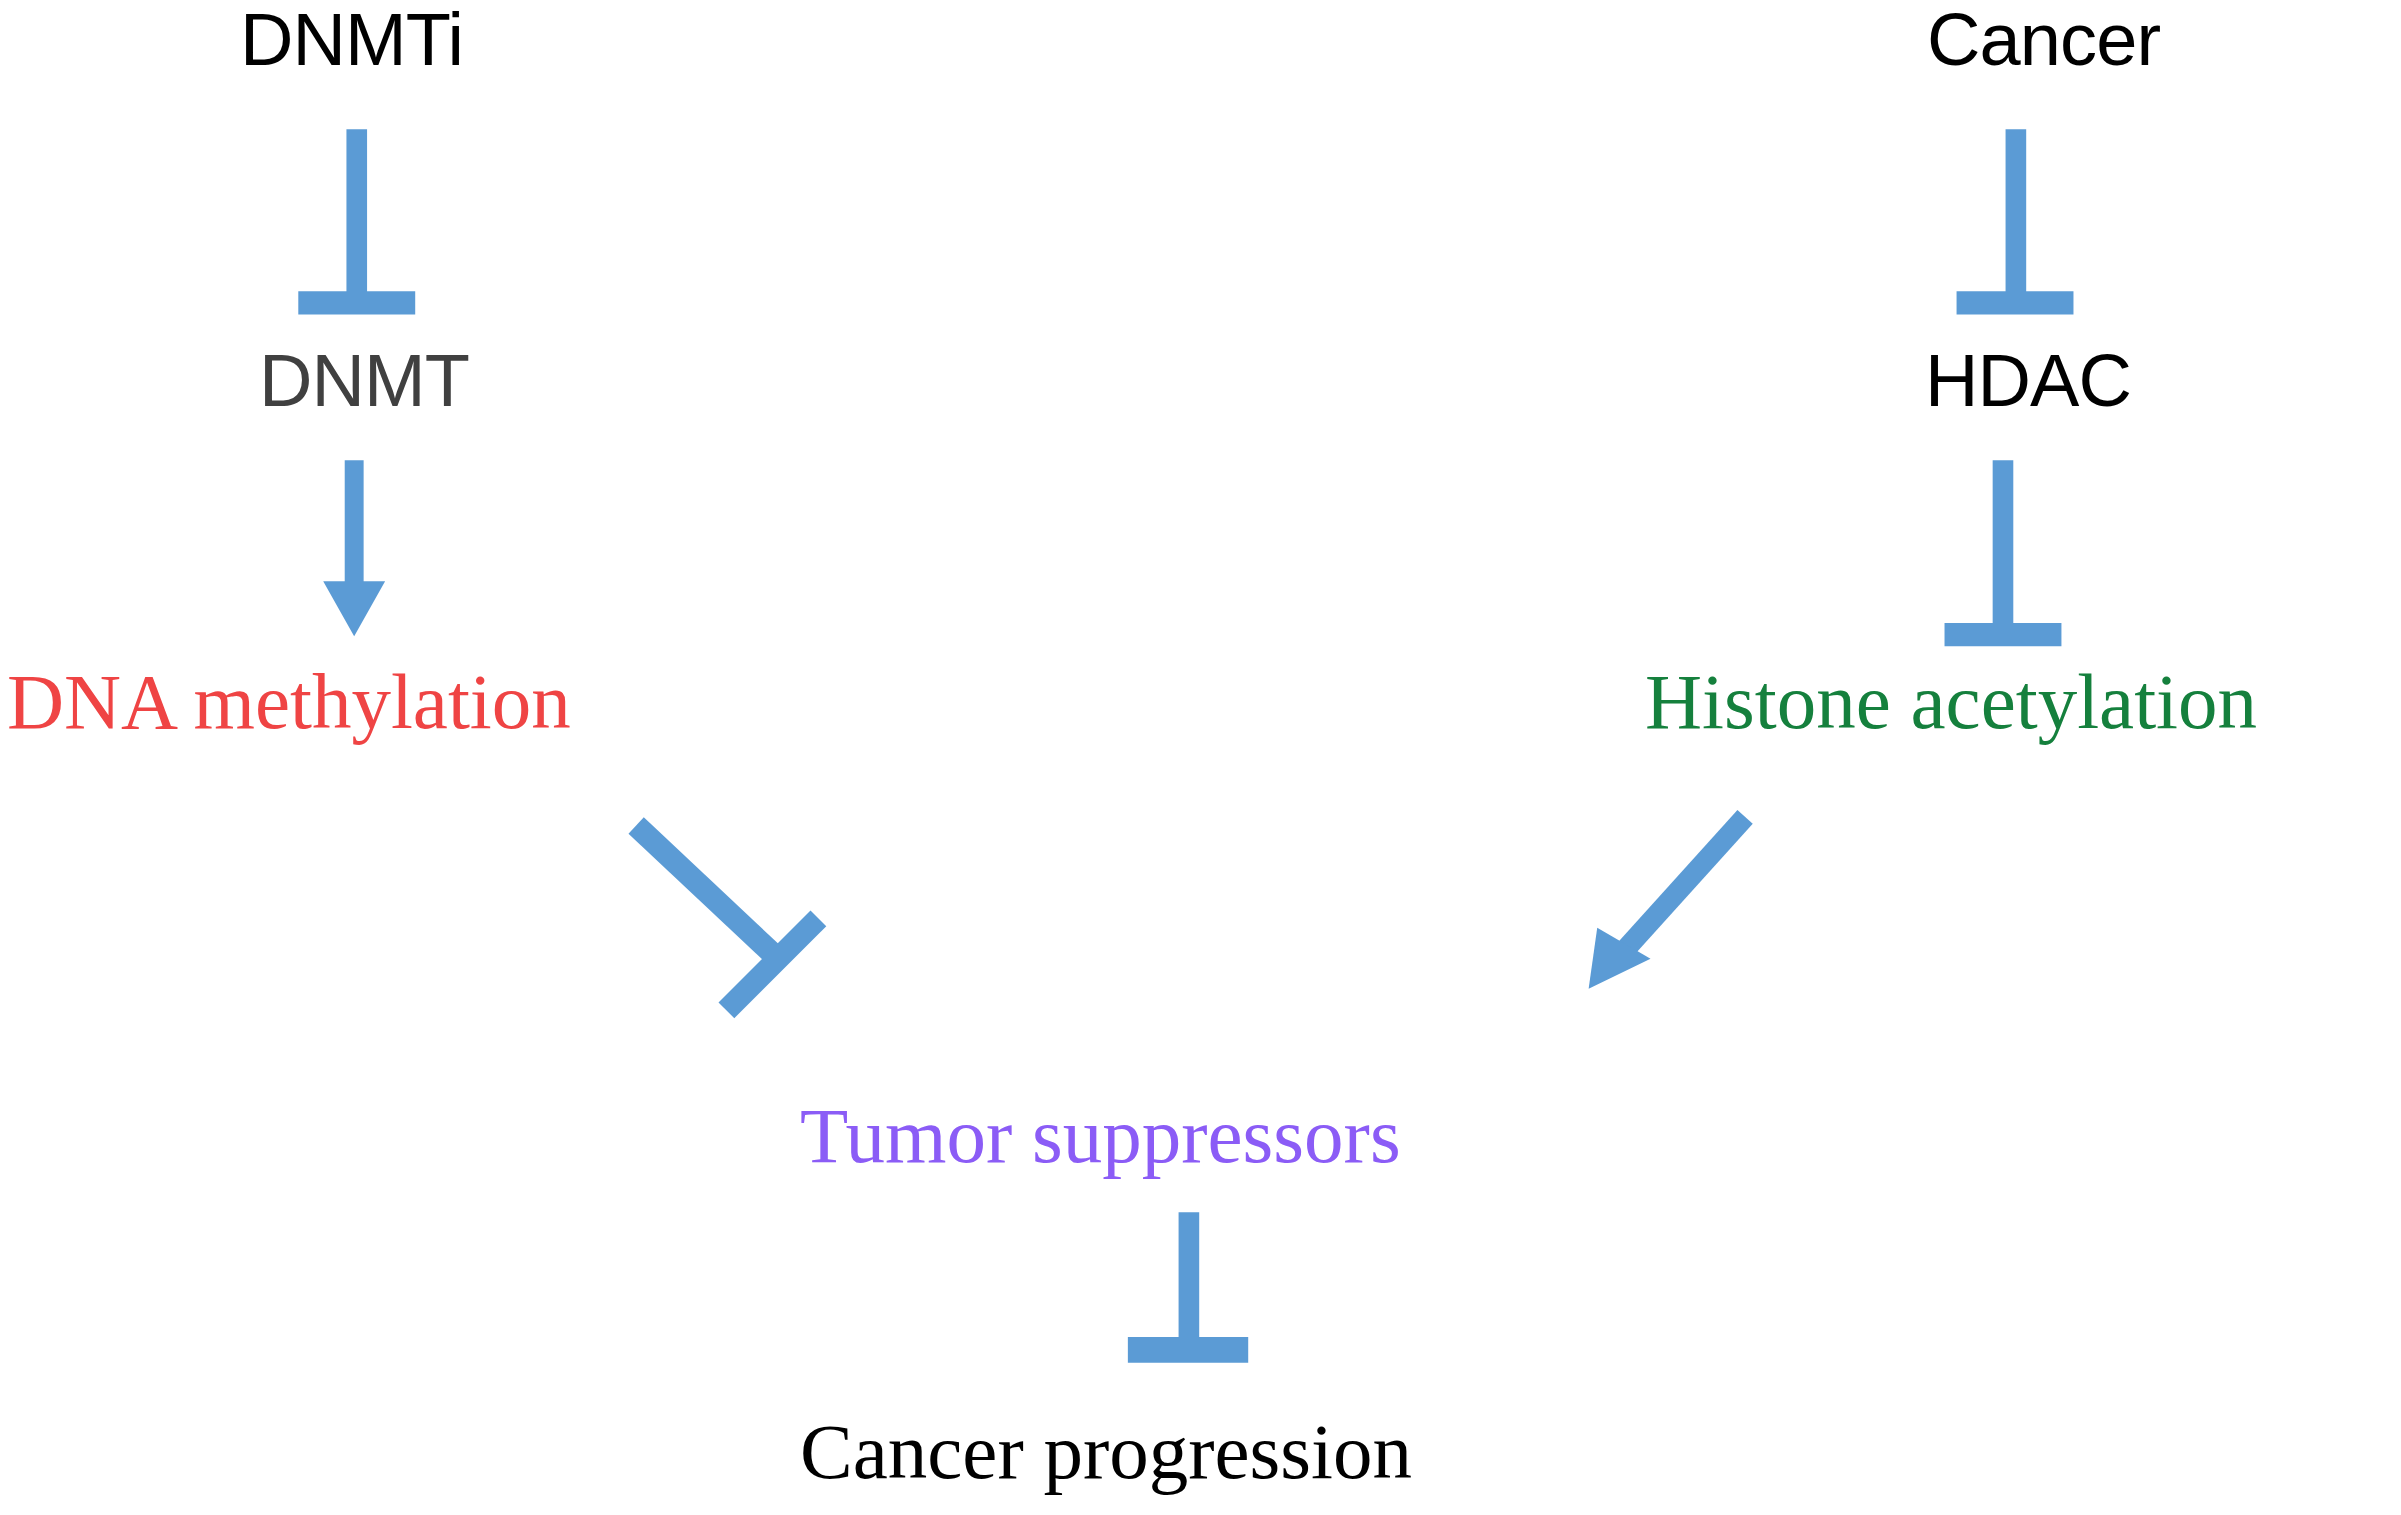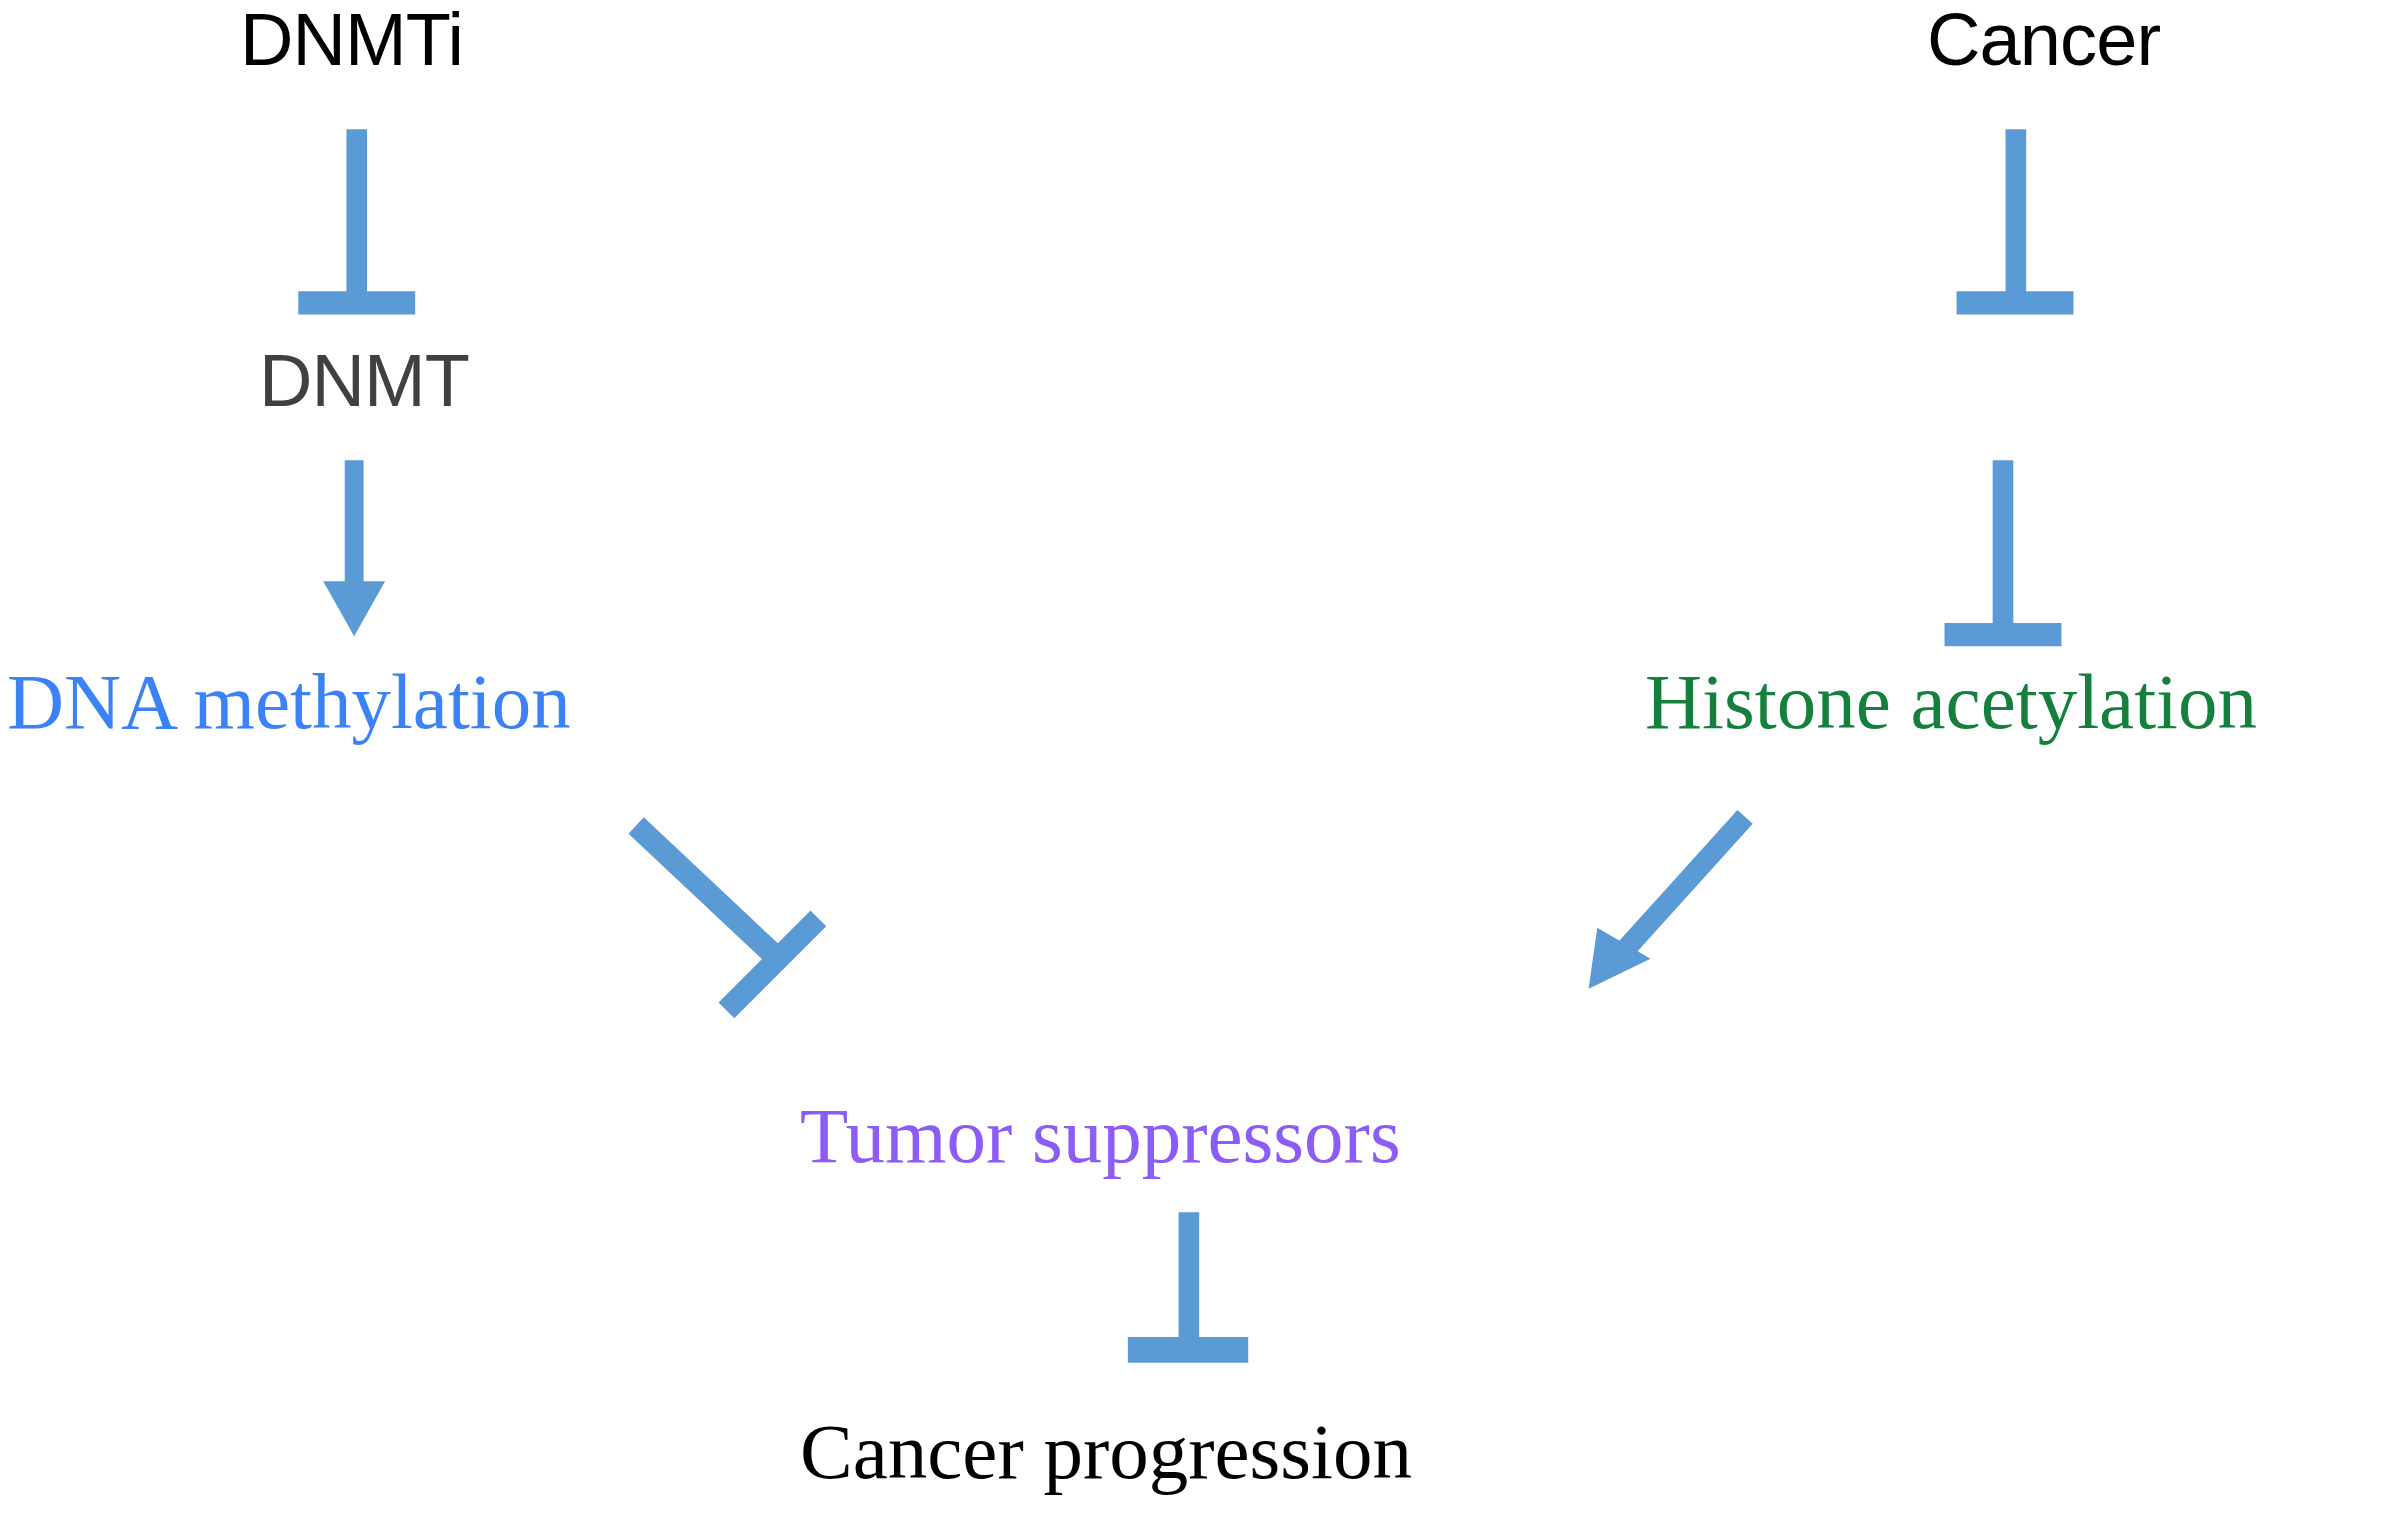--- a/index.html
+++ b/index.html
@@ -84,24 +84,25 @@
       <line x1="1383" y1="1410" x2="1383" y2="1560" stroke="#5B9BD5" stroke-width="24"></line>
       <line x1="1312" y1="1570" x2="1452" y2="1570" stroke="#5B9BD5" stroke-width="30"></line>
     </g>
 
   </svg>
 
   <div class="node-label sans" style="left: 213px; top: 3.4px; color: rgb(0, 0, 0);">DNMTi</div>
 
   <div class="node-label sans" style="left: 232px; top: 344px; color: #404040;">DNMT</div>
 
-  <div class="node-label serif" style="left: 6.9px; top: 662px; color: #3b82f6;">DNA methylation</div>
+  <div class="node-label serif" style="left: 6.9px; top: 662px; color: #ef4444;">DNA methylation</div>
 
   <div class="node-label sans" style="left: 1900px; top: 3.4px; color: rgb(0, 0, 0);">Cancer</div>
 
+  <div class="node-label sans" style="left: 1898px; top: 344px; color: rgb(0, 0, 0);">HDAC</div>
 
   <div class="node-label serif" style="left: 1601px; top: 662px; color: #15803d; margin-left: 44px;">Histone acetylation</div>
 
   <div class="node-label serif" style="left: 800px; top: 1096px; color: #8b5cf6;">Tumor suppressors</div>
 
   <div class="node-label serif" style="left: 800px; top: 1384px; color: rgb(0, 0, 0); margin-top: 28px;">Cancer progression</div>
 
 </div>
 
 

